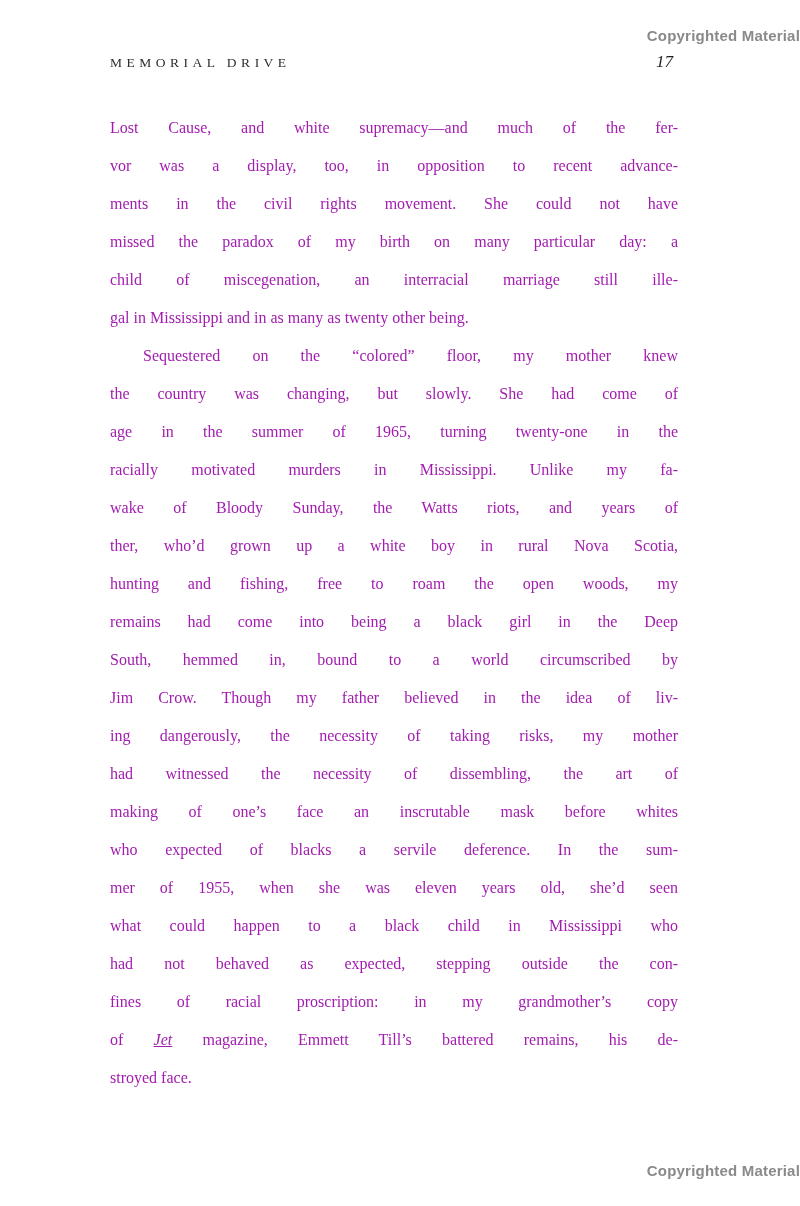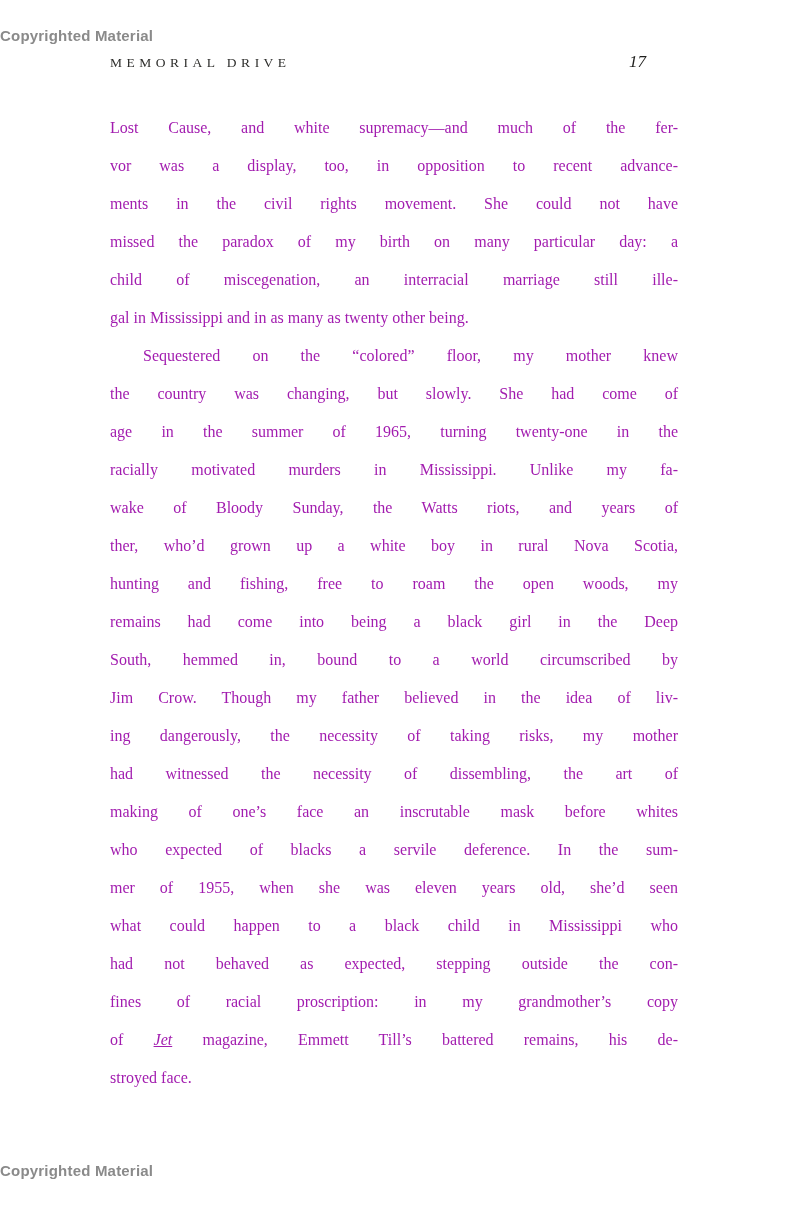--- a/index.html
+++ b/index.html
@@ -15,21 +15,21 @@
     margin: 0 auto;
     overflow: hidden;
     font-family: "Liberation Serif", "DejaVu Serif", serif;
   }
   .copyright {
     font-family: "Liberation Sans", "DejaVu Sans", sans-serif;
     font-weight: bold;
     font-size: 15px;
     line-height: 18px;
     color: #8a8a8a;
-    text-align: left;
+    text-align: right;
     letter-spacing: 0.2px;
   }
   .copyright.top {
     padding-top: 27px;
   }
   .copyright.bottom {
     position: absolute;
     left: 0;
     right: 0;
     bottom: 26px;
@@ -41,21 +41,21 @@
     text-align: left;
   }
   .header-title {
     font-size: 13.5px;
     line-height: 18px;
     letter-spacing: 4.5px;
     color: #2e2e2c;
   }
   .folio {
     position: absolute;
-    right: 32px;
+    right: 5px;
     top: 0;
     font-style: italic;
     font-size: 17px;
     line-height: 18px;
     color: #1f1f1d;
   }
   .body-text {
     margin: 38px 0 0 110px;
     width: 568px;
     font-size: 16px;

